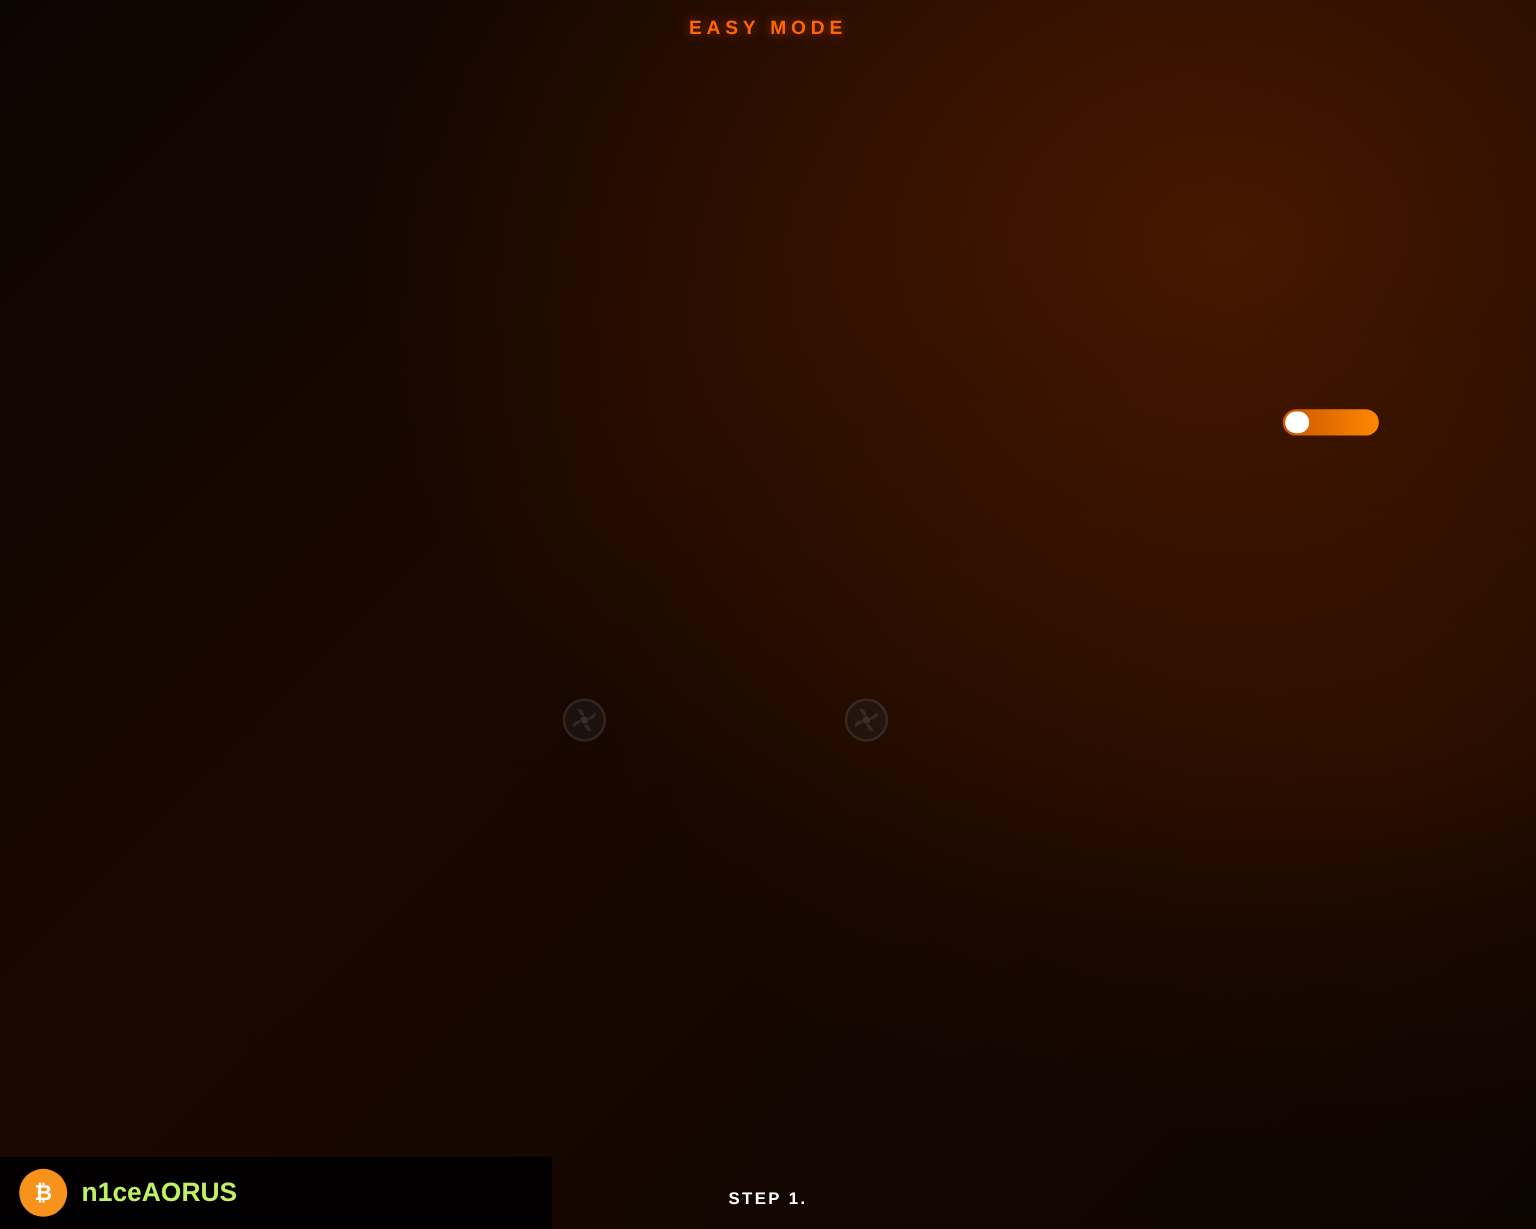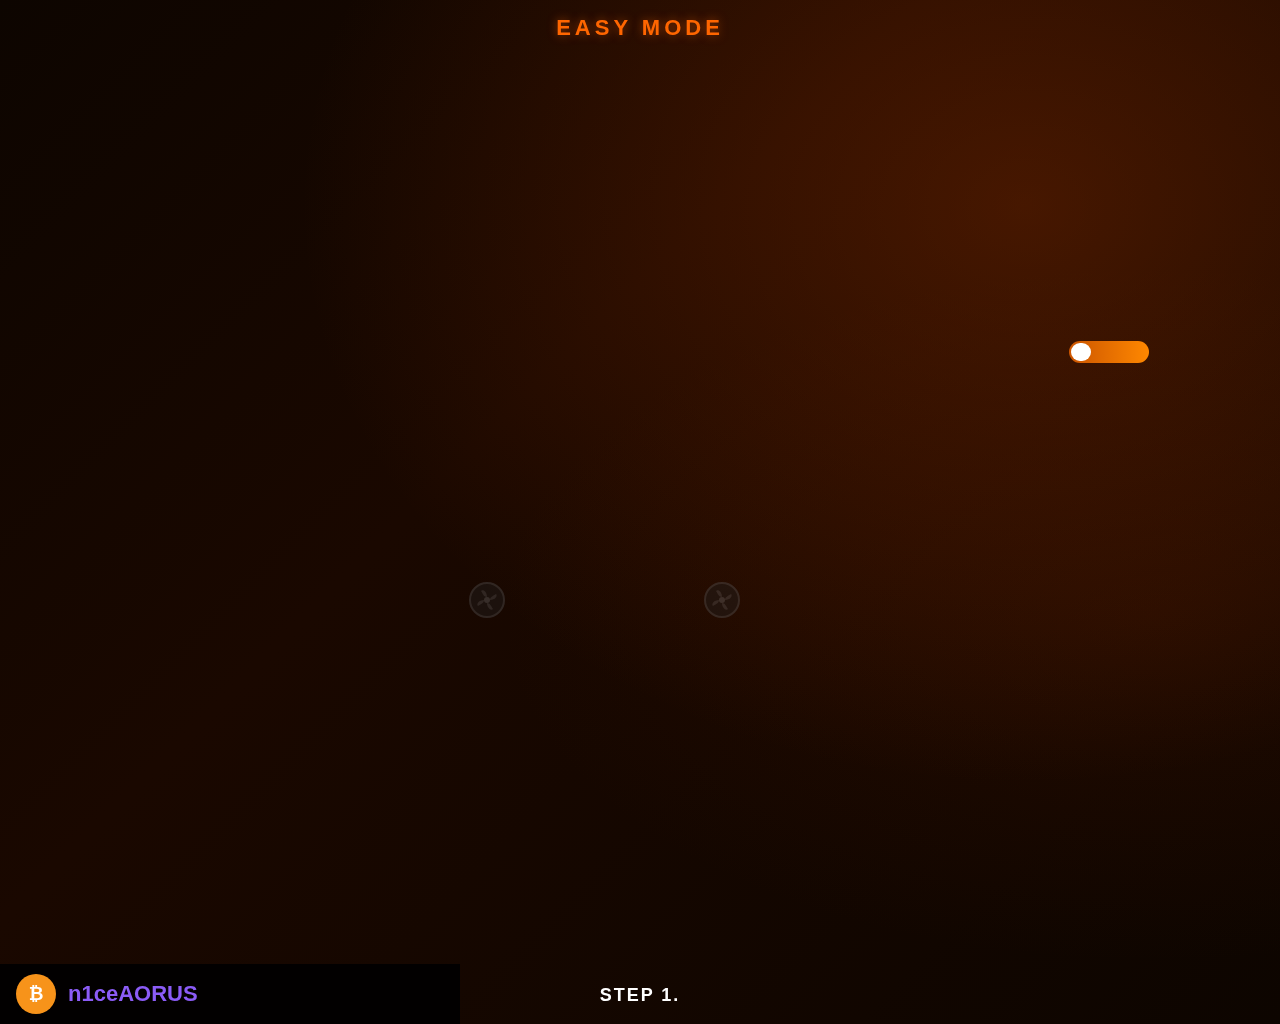--- a/index.html
+++ b/index.html
@@ -58,21 +58,21 @@
 
     .title-area {
       position: absolute;
       left: 50%;
       transform: translateX(-50%);
       top: 15px;
     }
 
     .easy-mode-title {
       color: #ff6600;
-      font-size: 22px;
+      font-size: 16px;
       font-weight: bold;
       letter-spacing: 4px;
       text-shadow: 0 0 10px rgba(255,100,0,0.5);
     }
 
     .datetime-area {
       text-align: right;
       color: white;
     }
 
@@ -457,30 +457,30 @@
       color: white;
     }
 
     .nh-text {
       color: white;
       font-size: 22px;
       font-weight: bold;
     }
 
     .nh-text span {
-      color: #8b5cf6;
+      color: #bef264;
     }
 
     .step-text {
       position: absolute;
       bottom: 18px;
       left: 50%;
       transform: translateX(-50%);
       color: white;
-      font-size: 18px;
+      font-size: 14px;
       font-weight: bold;
       letter-spacing: 2px;
     }
 
     
     .wolf-svg {
       width: 55px;
       height: 65px;
     }
 

